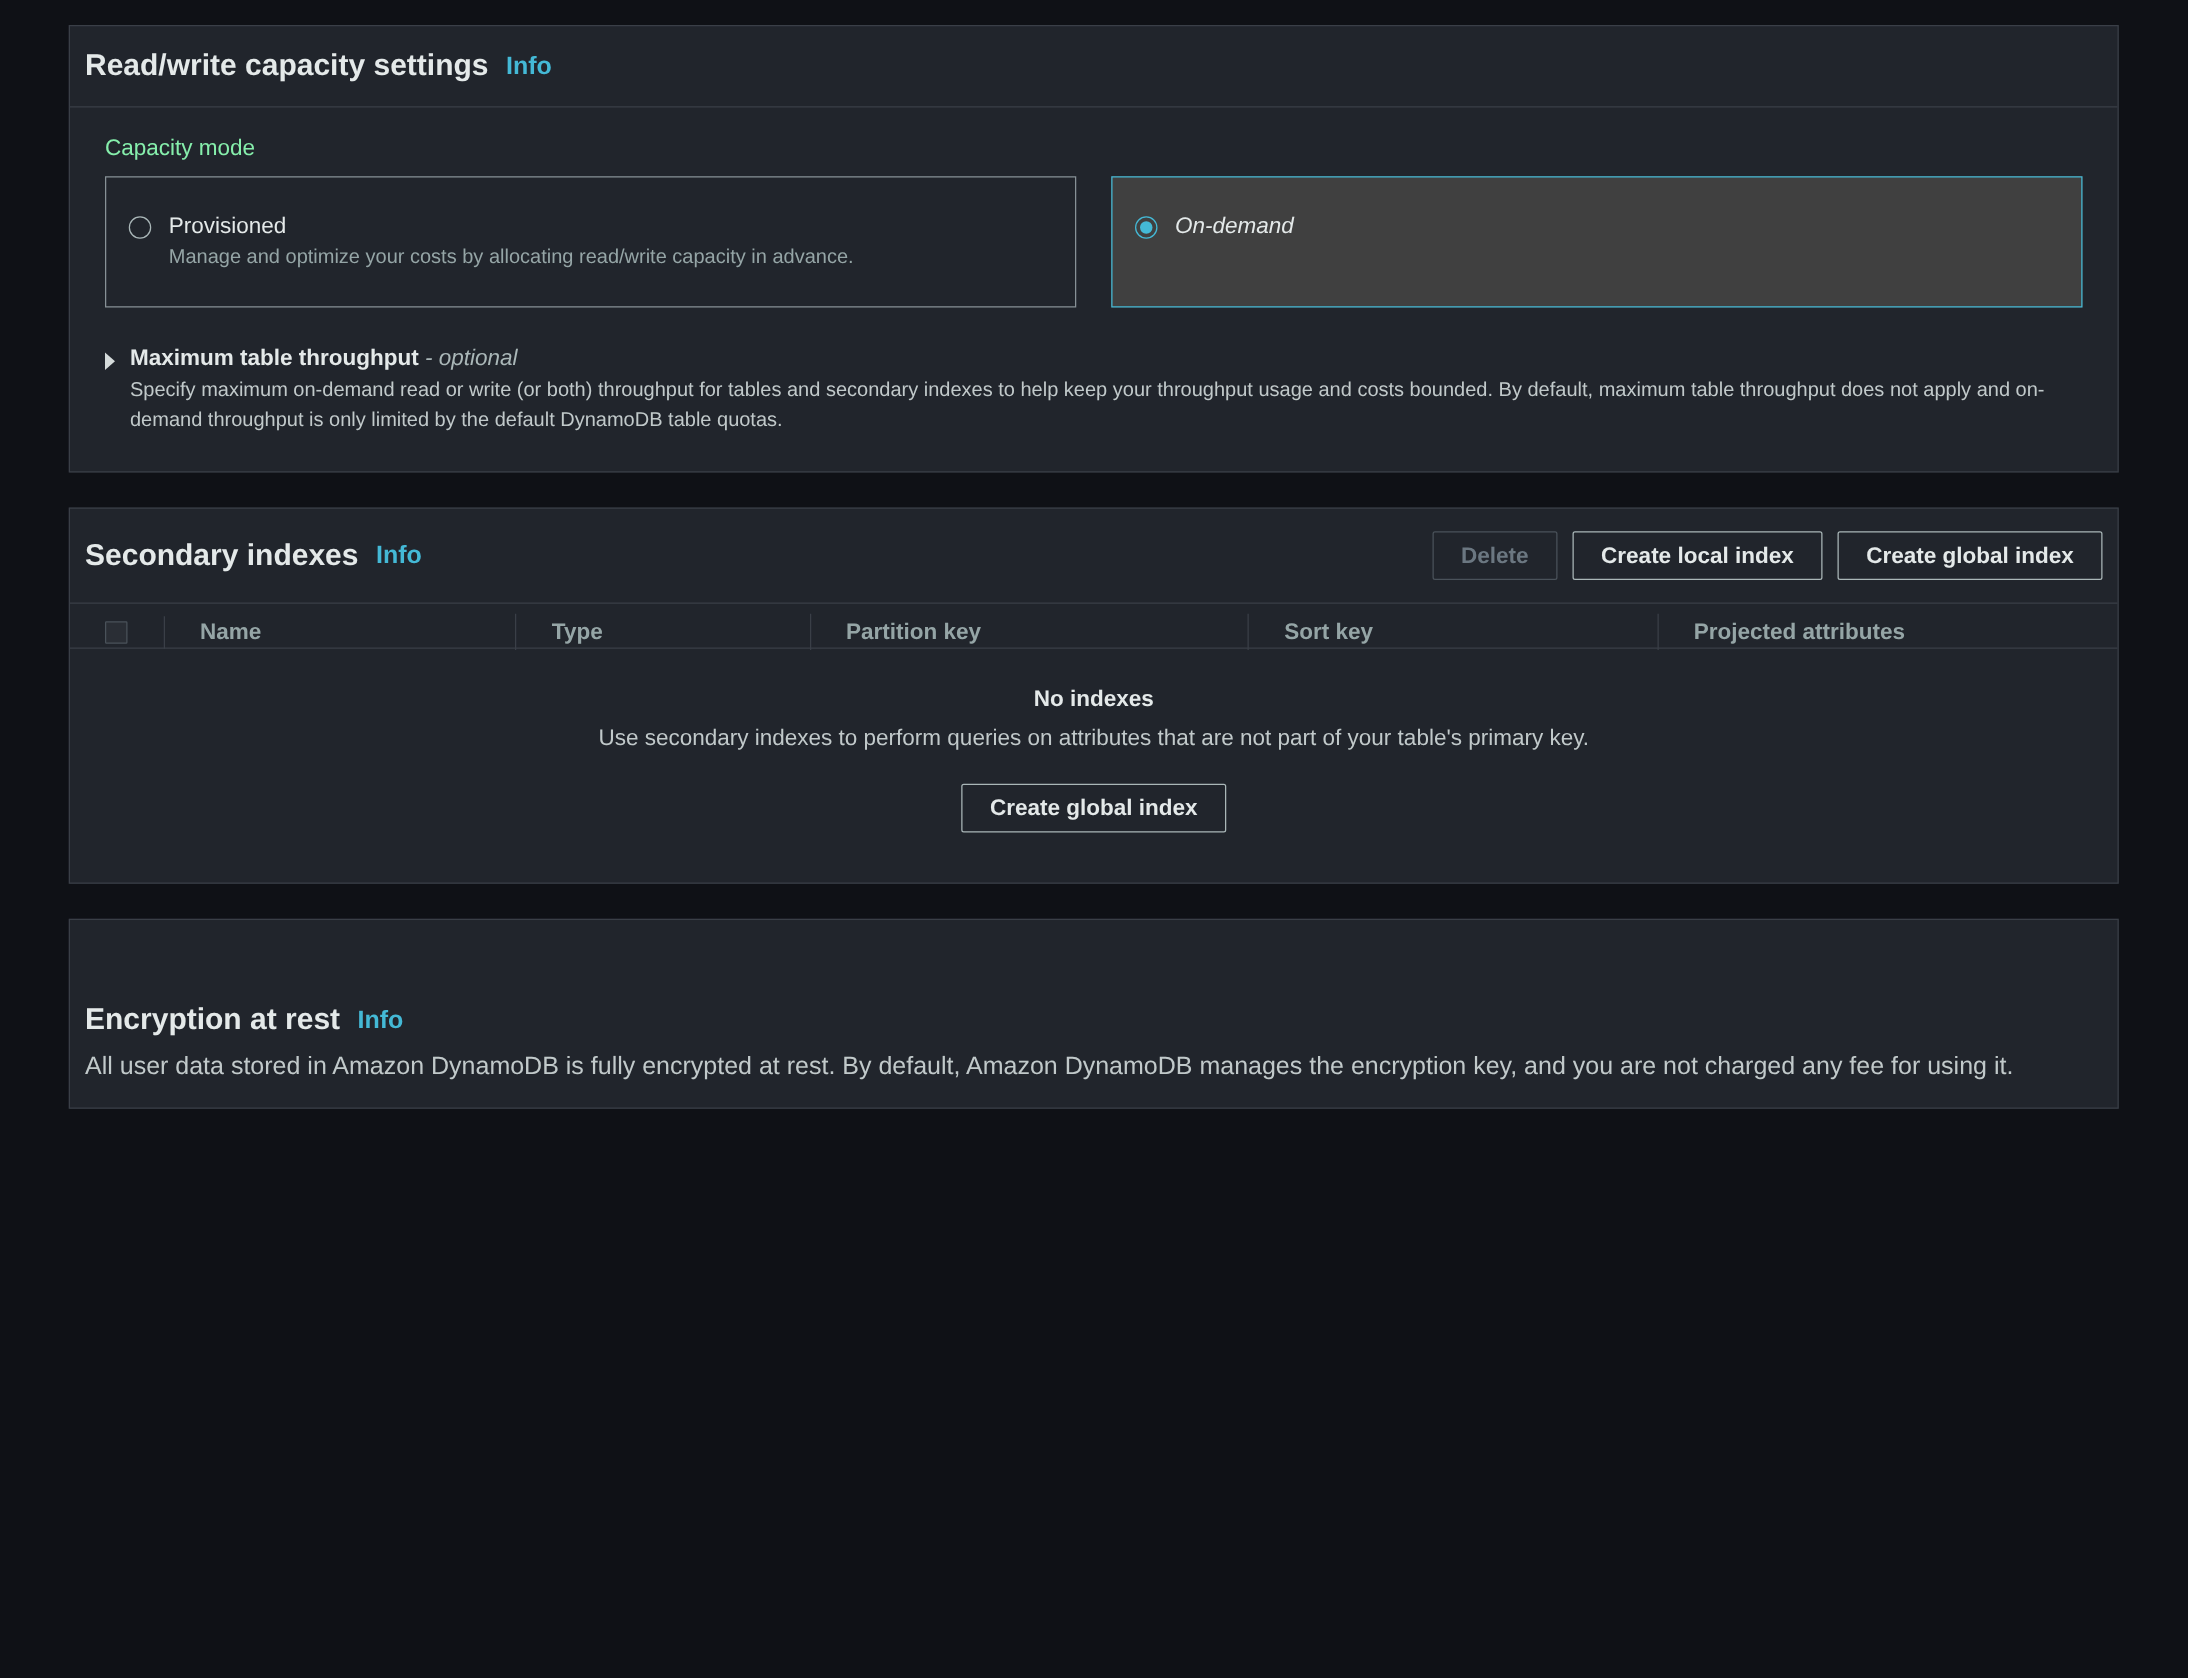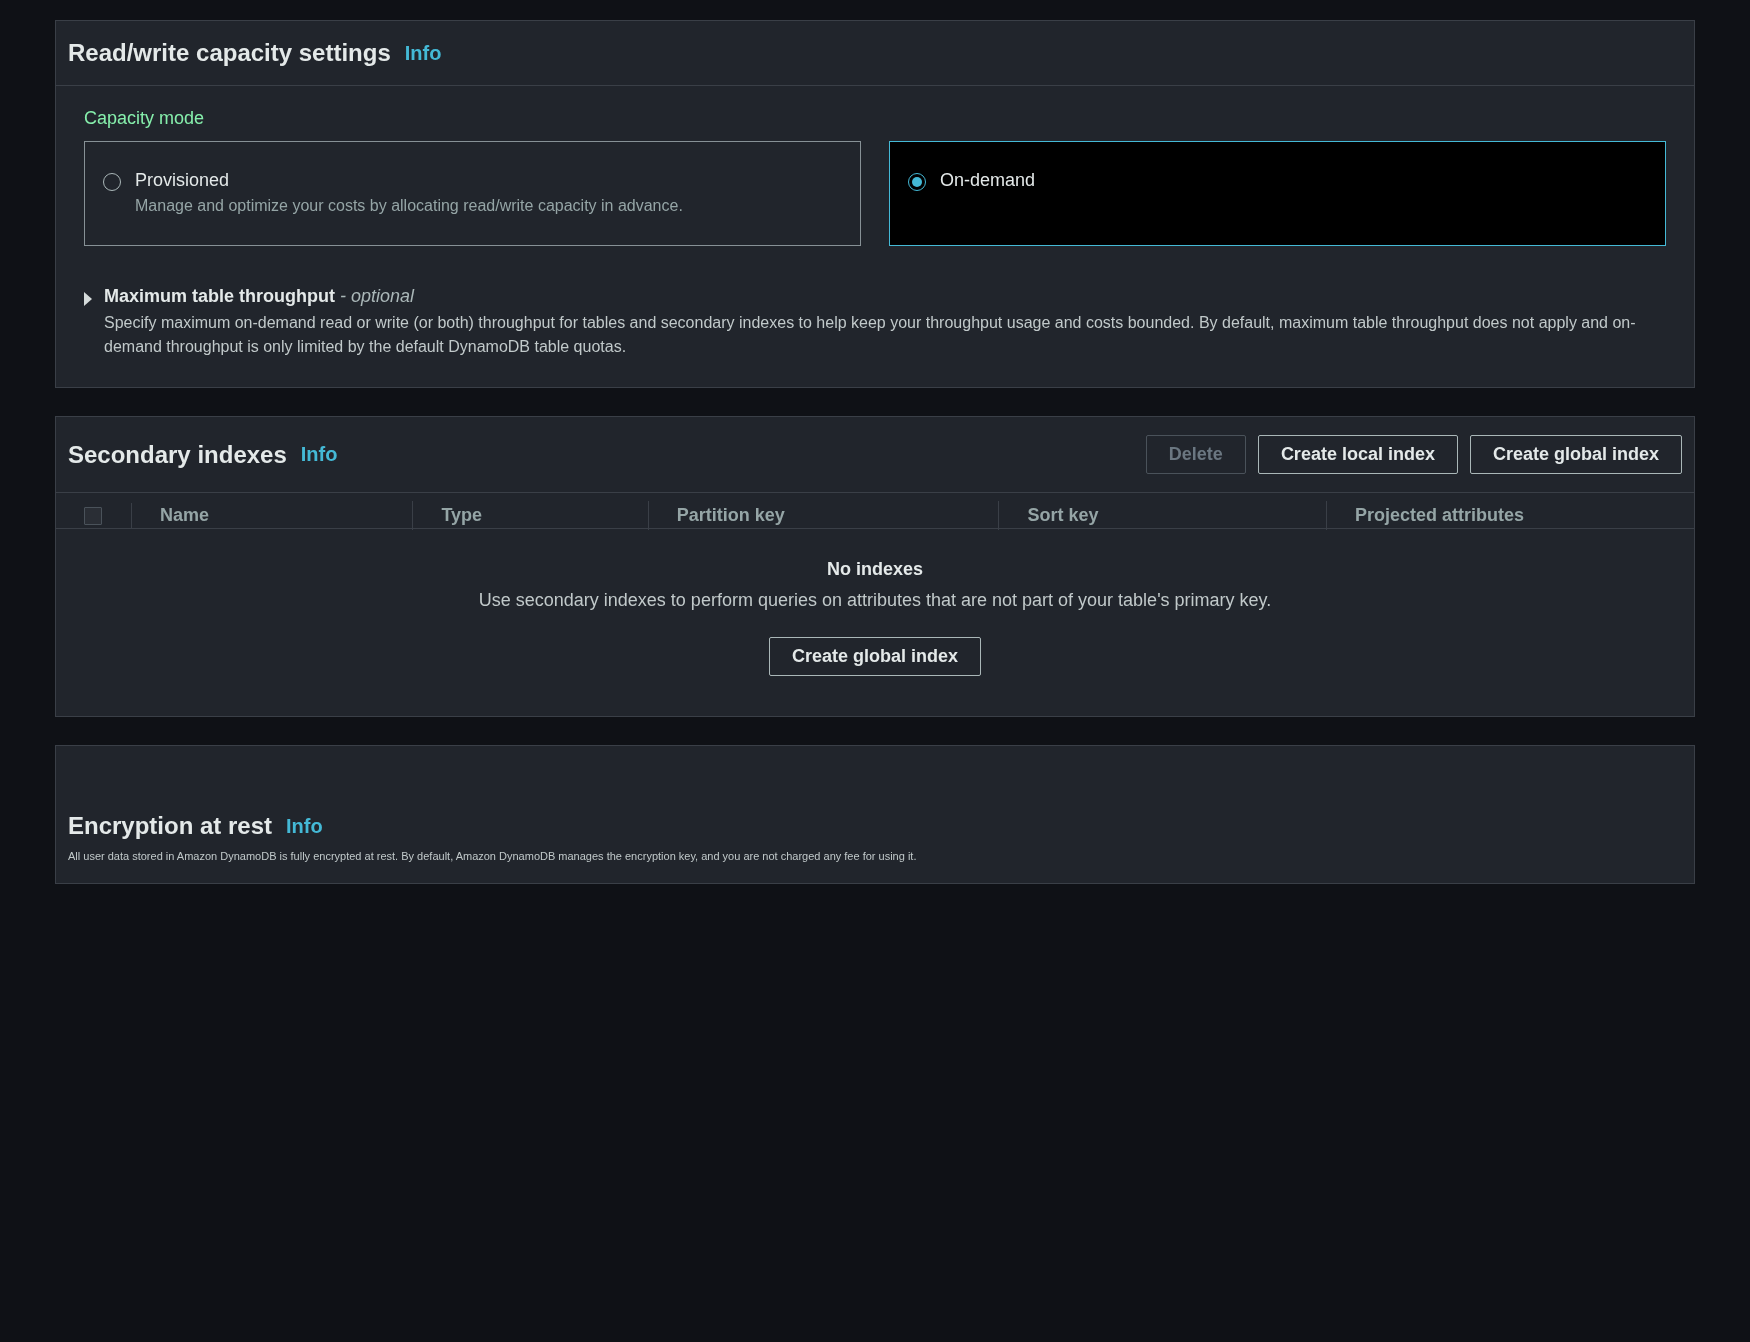--- a/index.html
+++ b/index.html
@@ -58,21 +58,22 @@
     flex: 1;
     border: 1px solid #879196;
     padding: 28px 18px;
     display: flex;
     gap: 14px;
     cursor: pointer;
     background: transparent;
   }
   .tile.selected {
     border-color: #44b9d6;
-    background: #000000;
+    background: #404040;
+    font-style: italic;
   }
   .radio-outer {
     width: 18px;
     height: 18px;
     border: 1.5px solid #aab7b8;
     border-radius: 50%;
     flex-shrink: 0;
     margin-top: 3px;
     display: flex;
     align-items: center;
@@ -95,21 +96,21 @@
     color: #e4e9e9;
     margin-bottom: 4px;
   }
   .tile-desc {
     font-size: 16px;
     line-height: 1.4;
     color: #95a5a6;
   }
 
   .expand-section {
-    margin-top: 40px;
+    margin-top: 30px;
     display: flex;
     gap: 12px;
   }
   .caret {
     width: 0;
     height: 0;
     border-top: 7px solid transparent;
     border-bottom: 7px solid transparent;
     border-left: 8px solid #d5dbdb;
     margin-top: 6px;
@@ -215,21 +216,21 @@
     font-weight: 700;
     color: #e4e9e9;
     margin-bottom: 10px;
   }
   .empty-desc {
     font-size: 18px;
     color: #c1c9ca;
     margin-bottom: 26px;
   }
   .panel-desc {
-    font-size: 11px;
+    font-size: 20px;
     line-height: 1.5;
     color: #c1c9ca;
     margin-top:6px;
     max-width: 100%;
   }
   .header-left{display:flex;align-items:center;gap:14px;}
   .header-left-col{display:flex;flex-direction:column;gap:2px;}
 </style>
 </head>
 <body>

